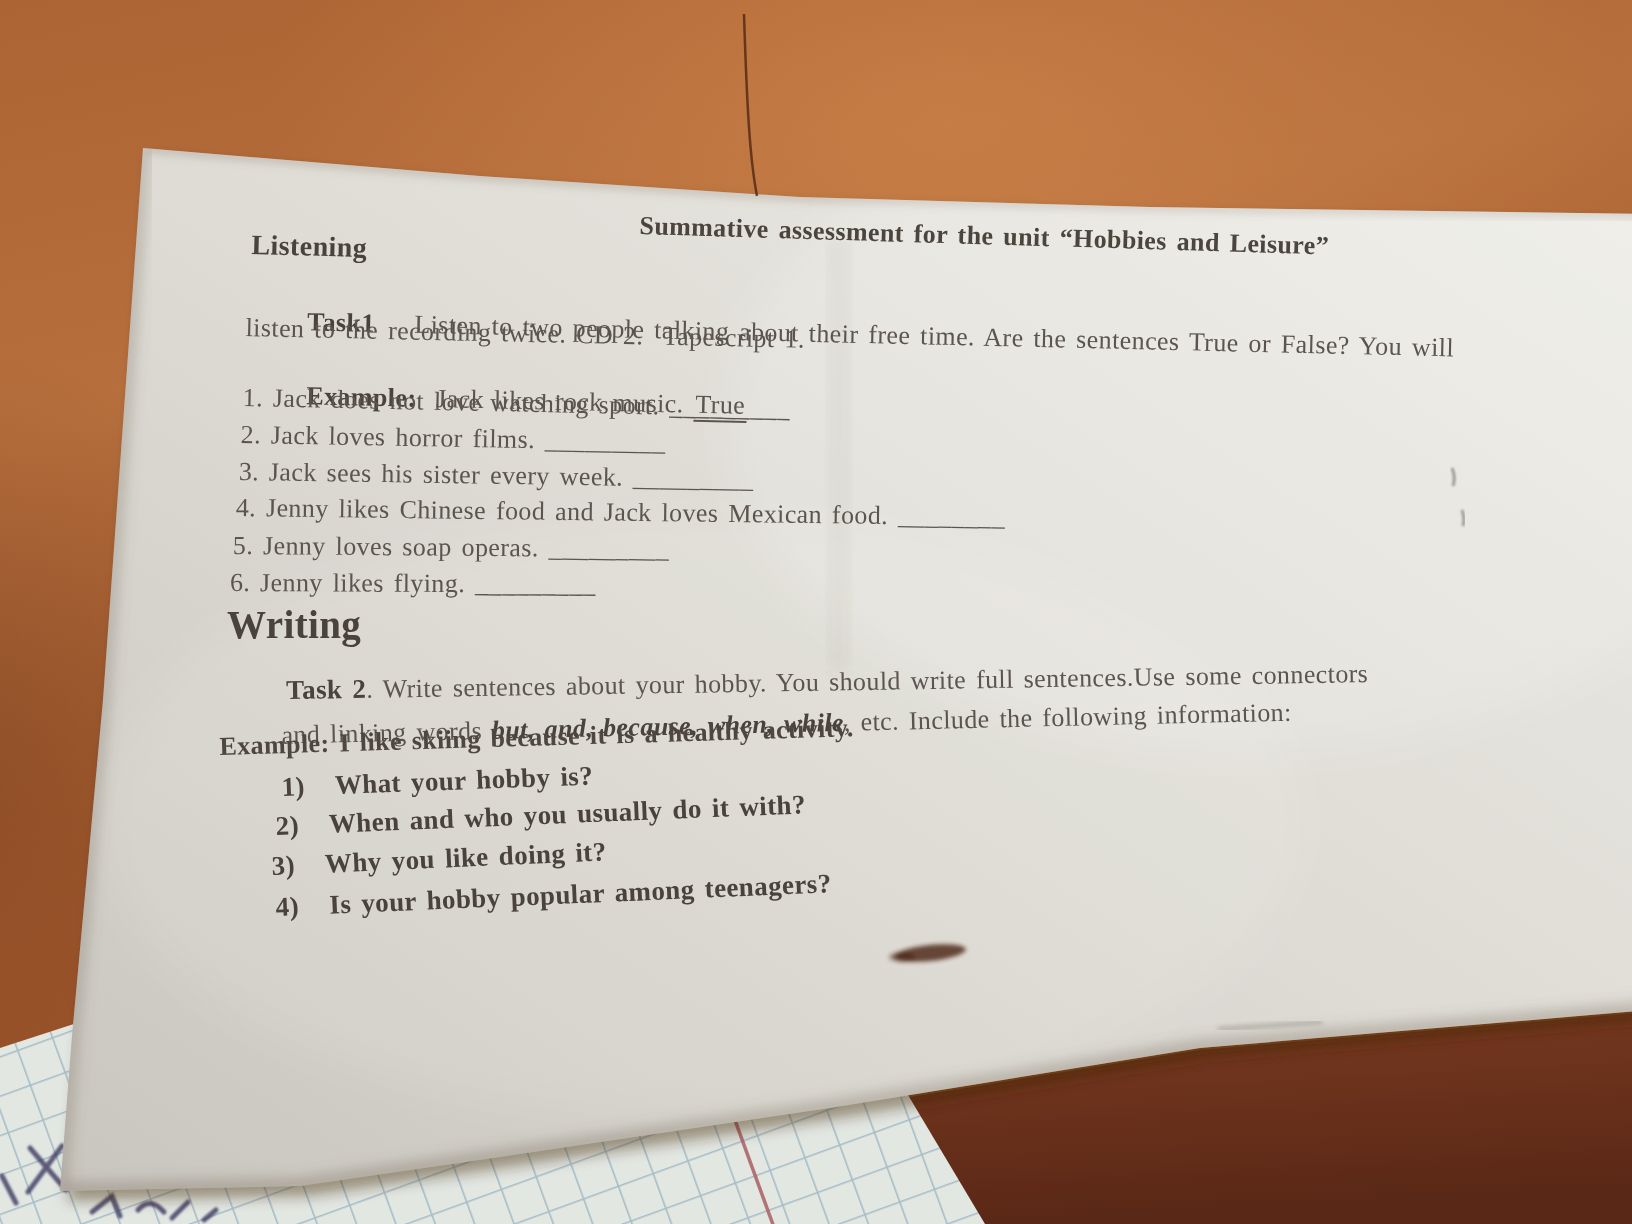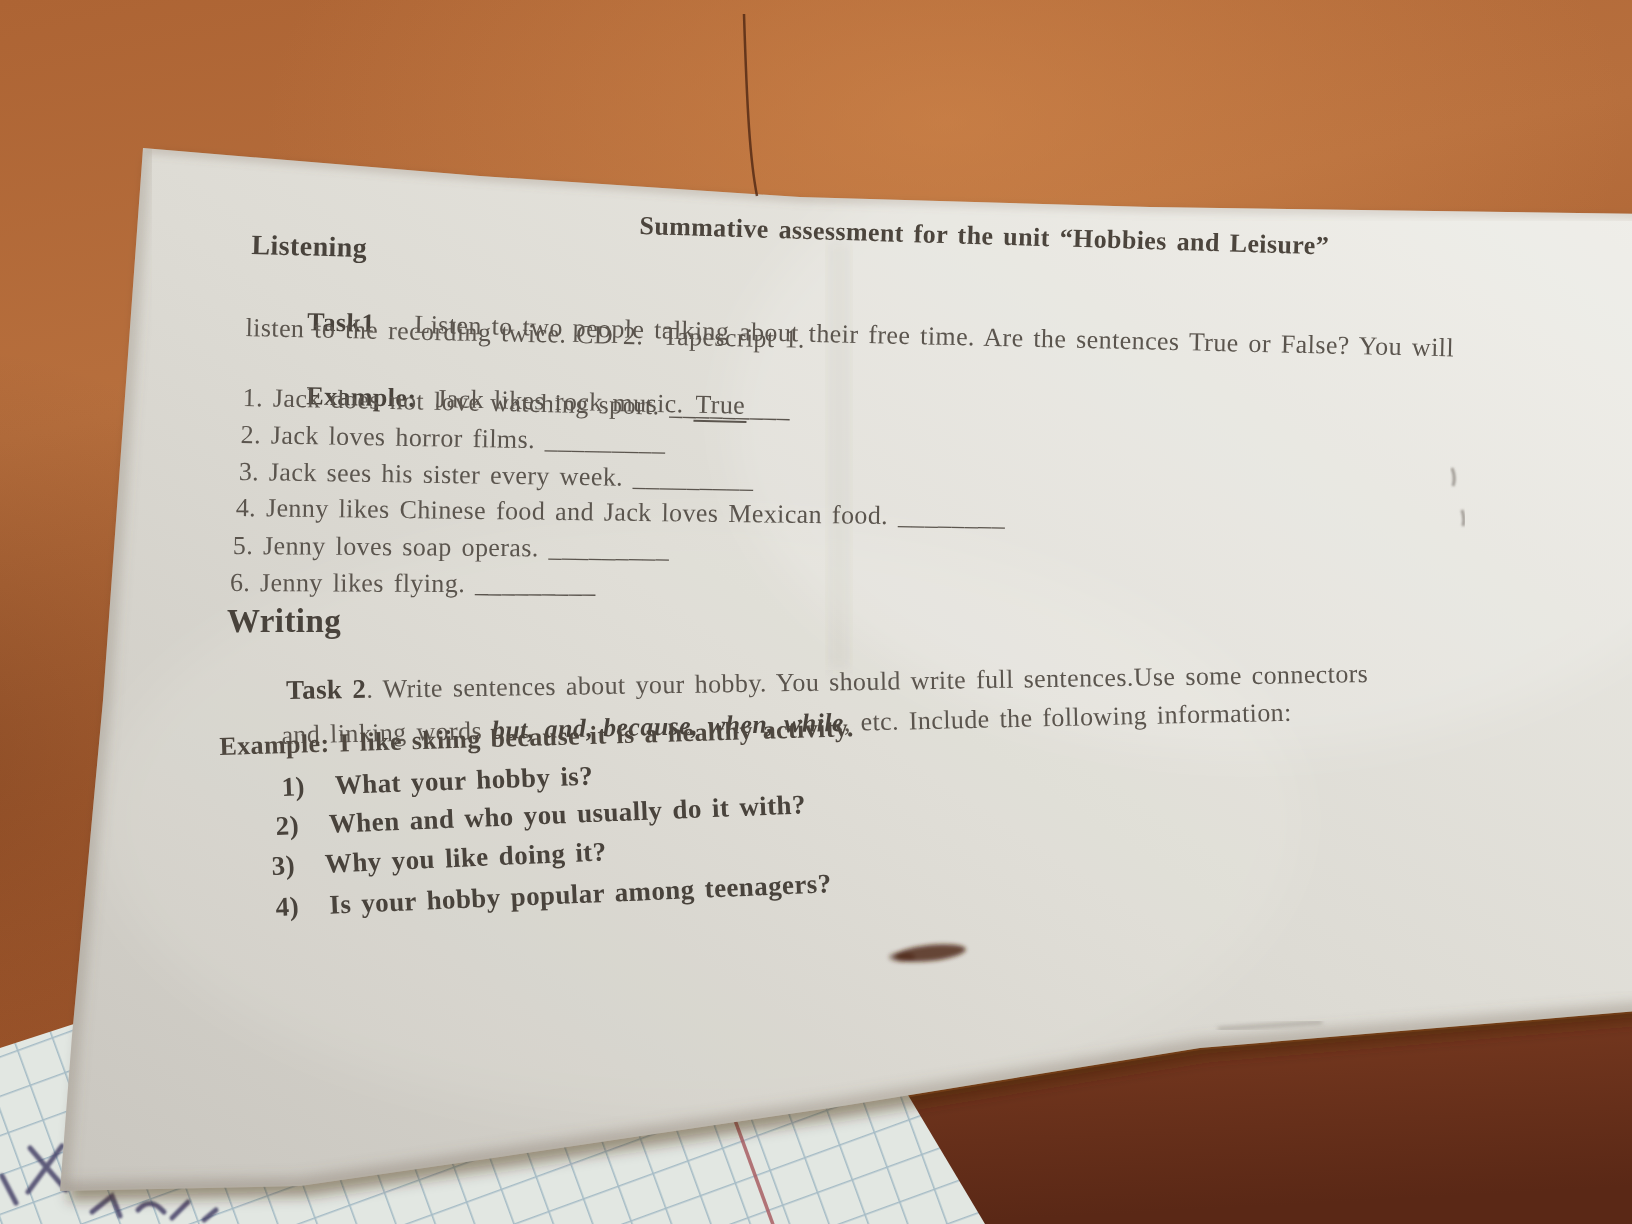--- a/index.html
+++ b/index.html
@@ -141,21 +141,21 @@
       <span class="b">Example:</span><span>  Jack likes rock music. </span><span class="underlined">True</span>
     </div>
 
     <div class="line body26" style="left:243px;top:382px;transform:rotate(1.15deg);">1. Jack does not love watching sport. _________</div>
     <div class="line body26" style="left:241px;top:419px;transform:rotate(1.0deg);">2. Jack loves horror films. _________</div>
     <div class="line body26" style="left:239px;top:456px;transform:rotate(0.85deg);">3. Jack sees his sister every week. _________</div>
     <div class="line body26" style="left:236px;top:492px;transform:rotate(0.7deg);">4. Jenny likes Chinese food and Jack loves Mexican food. ________</div>
     <div class="line body26" style="left:233px;top:530px;transform:rotate(0.45deg);">5. Jenny loves soap operas. _________</div>
     <div class="line body26" style="left:230px;top:567px;transform:rotate(0.25deg);">6. Jenny likes flying. _________</div>
 
-    <div class="line heading" style="left:227px;top:601px;font-size:33px;transform:rotate(0deg);">Writing</div>
+    <div class="line heading" style="left:227px;top:601px;font-size:39px;transform:rotate(0deg);">Writing</div>
 
     <div class="line body26" style="left:226px;top:642px;transform:rotate(-0.9deg);">
       <span class="b" style="font-size:27px;">Task 2</span><span>. Write sentences about your hobby. You should write full sentences.Use some connectors</span>
     </div>
 
     <div class="line body26" style="left:221px;top:688px;transform:rotate(-1.3deg);">
       <span>and linking words </span><span class="bi">but, and, because, when, while</span><span>, etc. Include the following information:</span>
     </div>
 
     <div class="line body26 w600" style="left:219px;top:731px;transform:rotate(-1.7deg);">Example: I like skiing because it is a healthy activity.</div>

